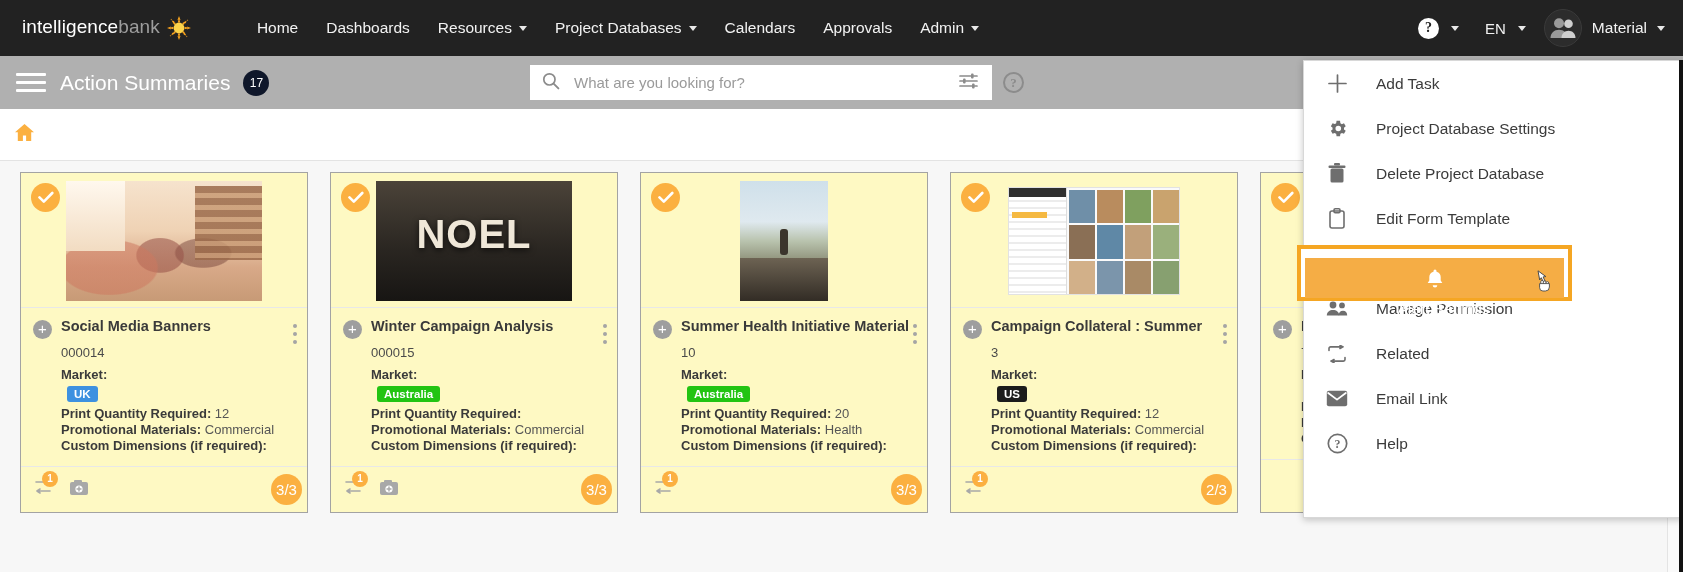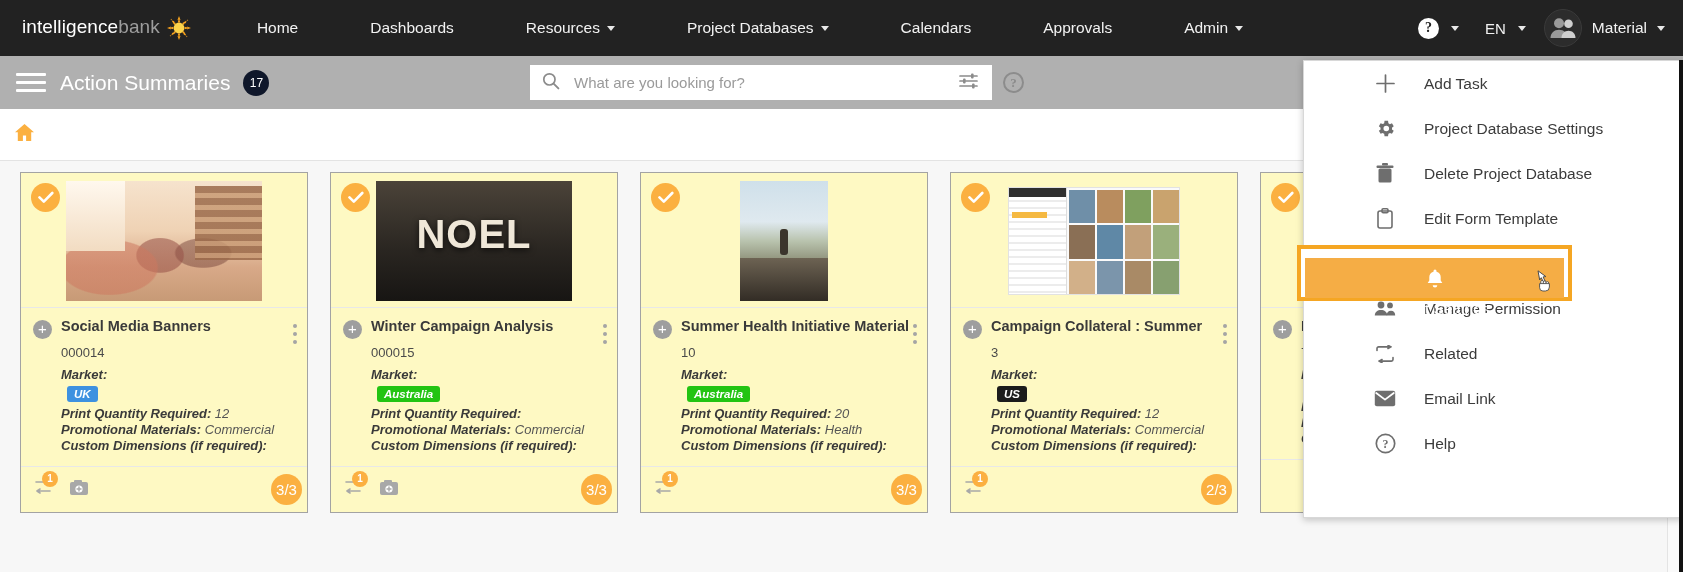--- a/index.html
+++ b/index.html
@@ -16,21 +16,21 @@
   
   #topnav{
     position:absolute; top:0; left:0; width:1683px; height:56px;
     background:#222222; display:flex; align-items:center;
   }
   #logo-wrap{ display:flex; align-items:flex-start; margin-left:22px; }
   #logo-text{ font-size:19px; letter-spacing:.1px; color:#9d9d9d; }
   #logo-text .hl{ color:#ffffff; }
   #sun-icon{ width:24px; height:24px; margin-left:7px; position:relative; }
   #sun-icon svg{ display:block; }
-  .nav-items{ display:flex; align-items:center; margin-left:52px;gap:44px; }
+  .nav-items{ display:flex; align-items:center; margin-left:52px; }
   .nav-item{
     color:#f2f2f2; font-size:15.5px; padding:0 14px; cursor:pointer;
     display:flex; align-items:center; white-space:nowrap;
   }
   .caret{
     display:inline-block; width:0; height:0; margin-left:7px;
     border-left:4.5px solid transparent; border-right:4.5px solid transparent;
     border-top:5px solid #e8e8e8;
   }
   #topnav-right{ margin-left:auto; display:flex; align-items:center; margin-right:18px; }
@@ -120,21 +120,21 @@
     white-space:nowrap; overflow:hidden;
   }
   .kebab{
     position:absolute; right:10px; top:16px; width:4px; cursor:pointer;
   }
   .kebab span{
     display:block; width:4px; height:4px; border-radius:50%;
     background:#a5a5a5; margin-bottom:4px;
   }
   .card-id{ font-size:13px; color:#4a4a4a; margin:6px 0 0 28px; }
-  .meta{ margin:7px 0 0 28px; font-size:13px; color:#3a3a3a;font-style:italic; }
+  .meta{ margin:7px 0 0 28px; font-size:13px; color:#3a3a3a; }
   .meta-label{ font-weight:bold; }
   .meta-val{ font-weight:normal; color:#555; }
   .badge{
     display:inline-block; color:#ffffff; font-size:11.5px; font-weight:bold;
     padding:2px 7px; border-radius:3px; margin:3px 0 3px 6px;
   }
   .meta-line{ margin:1px 0; }
   .card-footer{
     border-top:1px solid #e8e8e8; height:46px; position:relative;
     display:flex; align-items:center; padding:0 12px;
@@ -207,21 +207,21 @@
   .ph5{ background:linear-gradient(180deg,#e8e0d4,#c0ab92); }
 
   
   #dropdown{
     position:absolute; left:1303px; top:60px; width:380px; height:458px;
     background:#ffffff; border:1px solid #d8d8d8; z-index:40;
     box-shadow:0 2px 7px rgba(0,0,0,.22);
   }
   .menu-item{
     height:45px; display:flex; align-items:center; cursor:pointer;
-    padding-left:12px; position:relative;margin-left:48px;
+    padding-left:12px; position:relative;
   }
   .menu-ico{
     width:42px; flex:0 0 42px; display:flex; align-items:center;
     justify-content:center; color:#6e6e6e;
   }
   .menu-label{ font-size:15.5px; color:#3b3b3b; margin-left:18px; }
   #alert-highlight{
     position:absolute; left:1297px; top:245px; width:275px; height:56px;
     border:4px solid #f5a623; background:#ffffff; z-index:50;
     box-sizing:border-box;

